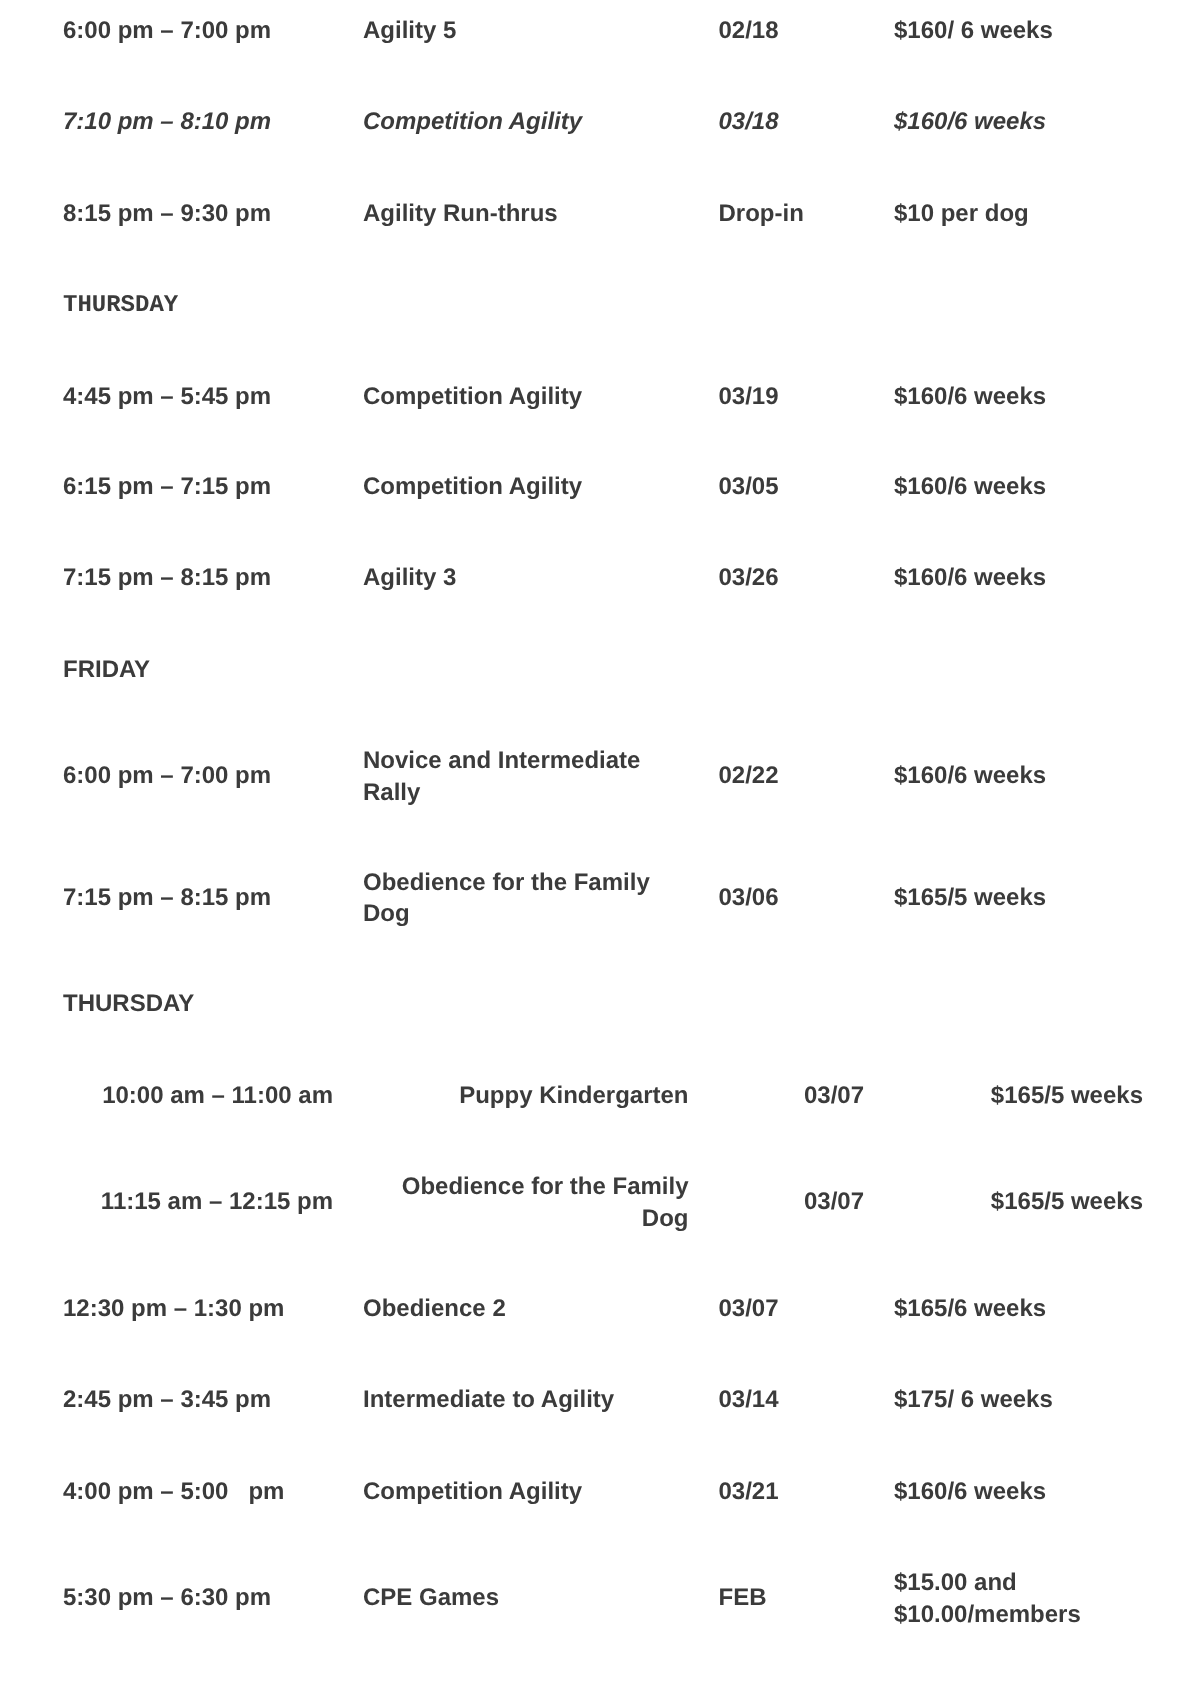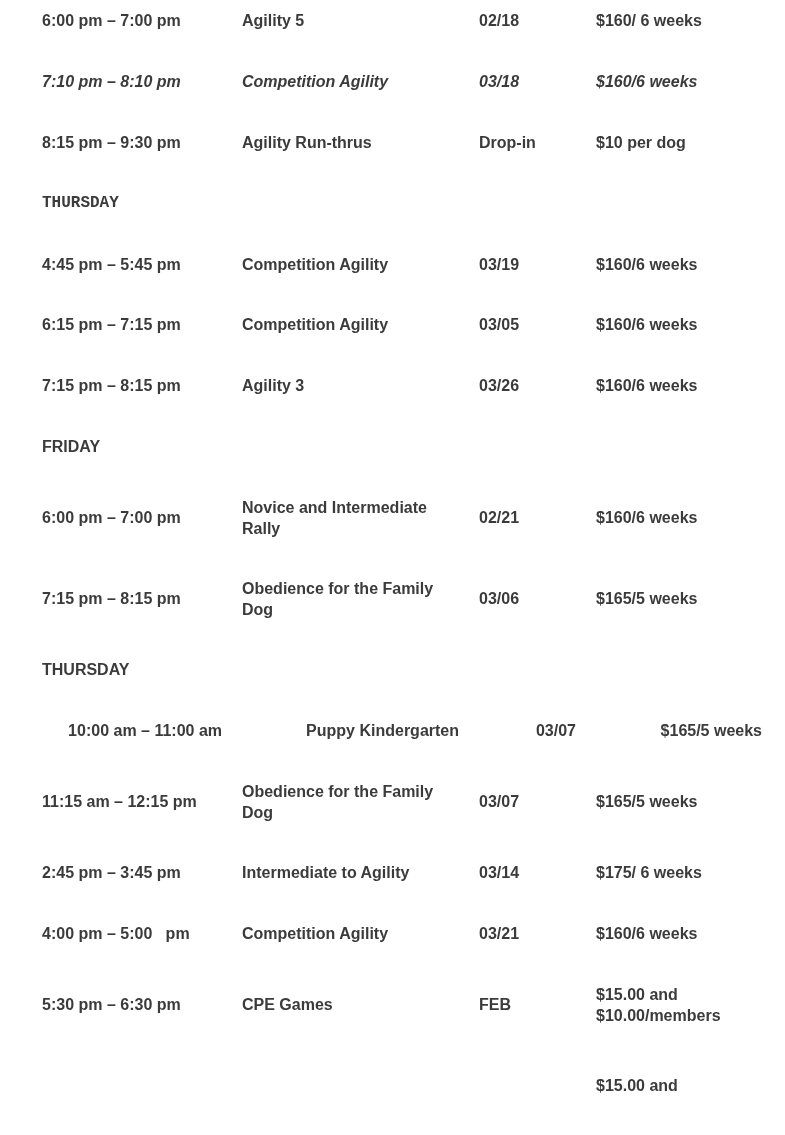--- a/index.html
+++ b/index.html
@@ -59,43 +59,49 @@
         <td>Agility 3</td>
         <td>03/26</td>
         <td>$160/6 weeks</td>
       </tr>
       <tr style="height: 61px;">
         <td colspan="4">FRIDAY</td>
       </tr>
       <tr style="height: 81px;">
         <td style="white-space: pre;">6:00 pm – 7:00 pm</td>
         <td>Novice and Intermediate Rally</td>
-        <td>02/21</td>
+        <td>02/22</td>
         <td>$160/6 weeks</td>
       </tr>
       <tr style="height: 81px;">
         <td style="white-space: pre;">7:15 pm – 8:15 pm</td>
         <td>Obedience for the Family Dog</td>
         <td>03/06</td>
         <td>$165/5 weeks</td>
       </tr>
       <tr style="height: 61px;">
         <td colspan="4">THURSDAY</td>
       </tr>
       <tr style="height: 61px; text-align: right;">
         <td style="white-space: pre;">10:00 am – 11:00 am</td>
         <td>Puppy Kindergarten</td>
         <td>03/07</td>
         <td>$165/5 weeks</td>
       </tr>
-      <tr style="height: 81px;">
+      <tr style="height: 81px; text-align: right;">
         <td style="white-space: pre;">11:15 am – 12:15 pm</td>
         <td>Obedience for the Family Dog</td>
         <td>03/07</td>
         <td>$165/5 weeks</td>
+      </tr>
+      <tr style="height: 61px;">
+        <td style="white-space: pre;">12:30 pm – 1:30 pm</td>
+        <td>Obedience 2</td>
+        <td>03/07</td>
+        <td>$165/6 weeks</td>
       </tr>
       <tr style="height: 61px;">
         <td style="white-space: pre;">2:45 pm – 3:45 pm</td>
         <td>Intermediate to Agility</td>
         <td>03/14</td>
         <td>$175/ 6 weeks</td>
       </tr>
       <tr style="height: 61px;">
         <td style="white-space: pre;">4:00 pm – 5:00   pm</td>
         <td>Competition Agility</td>

